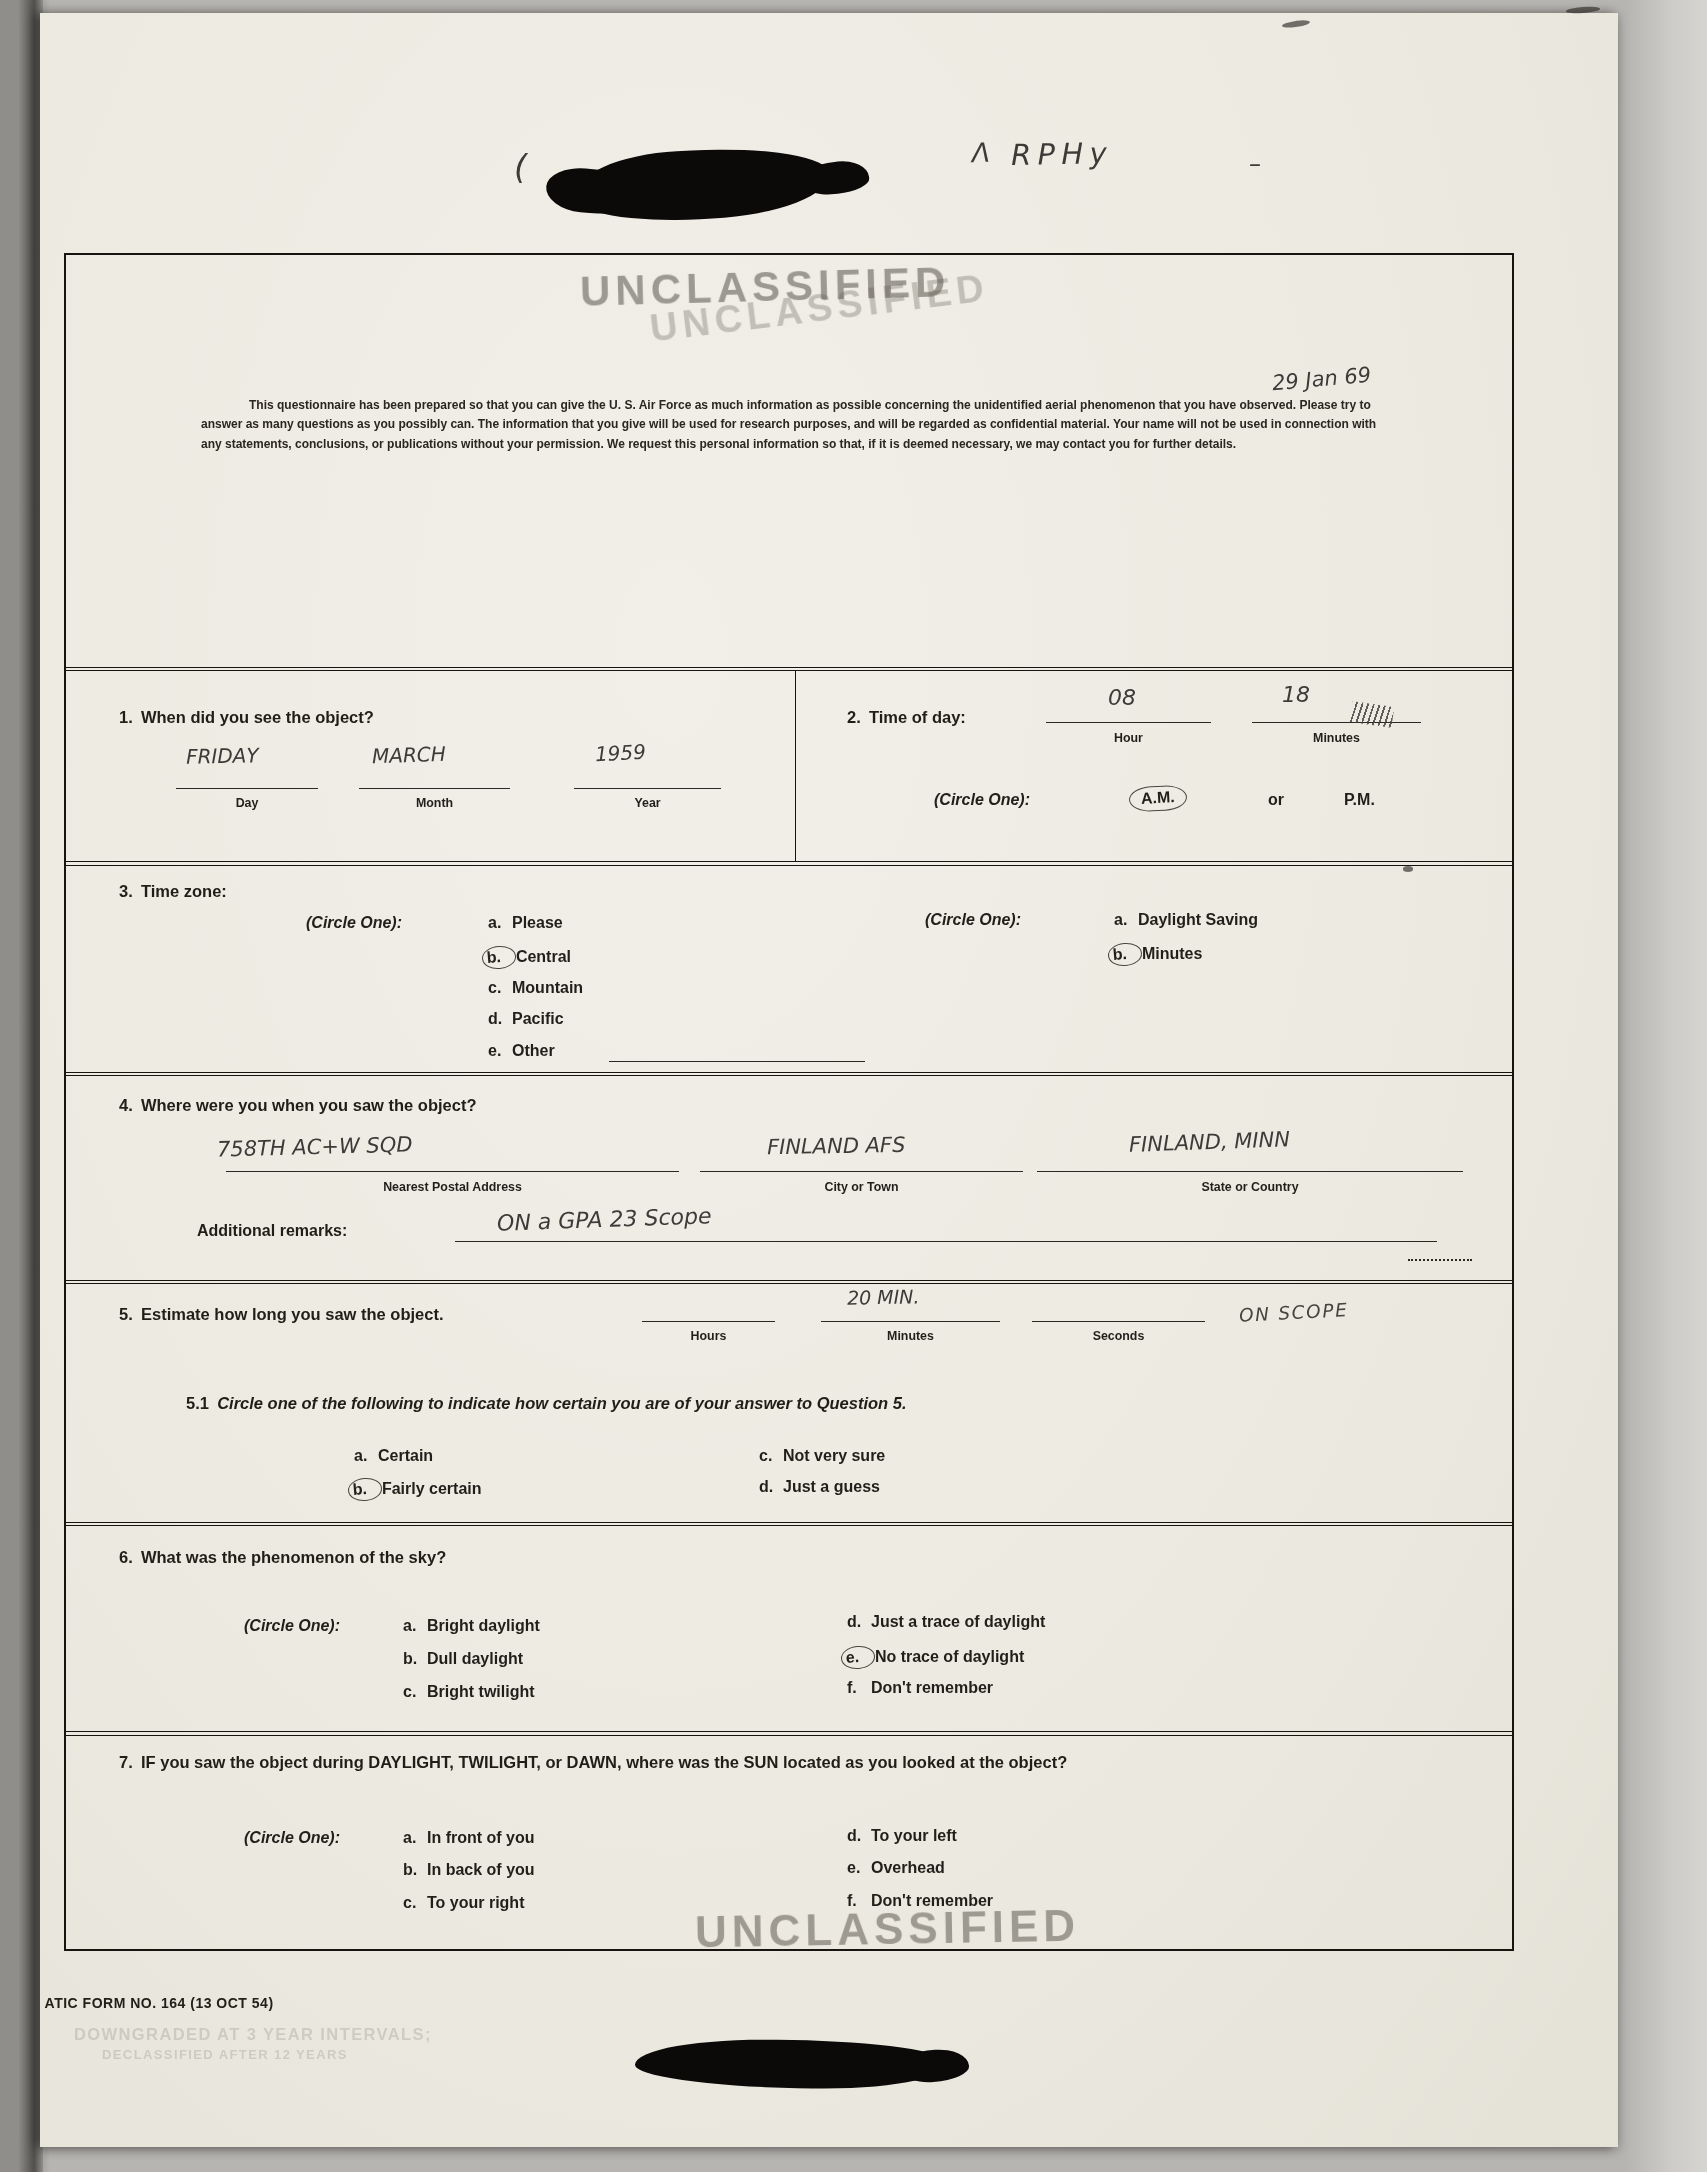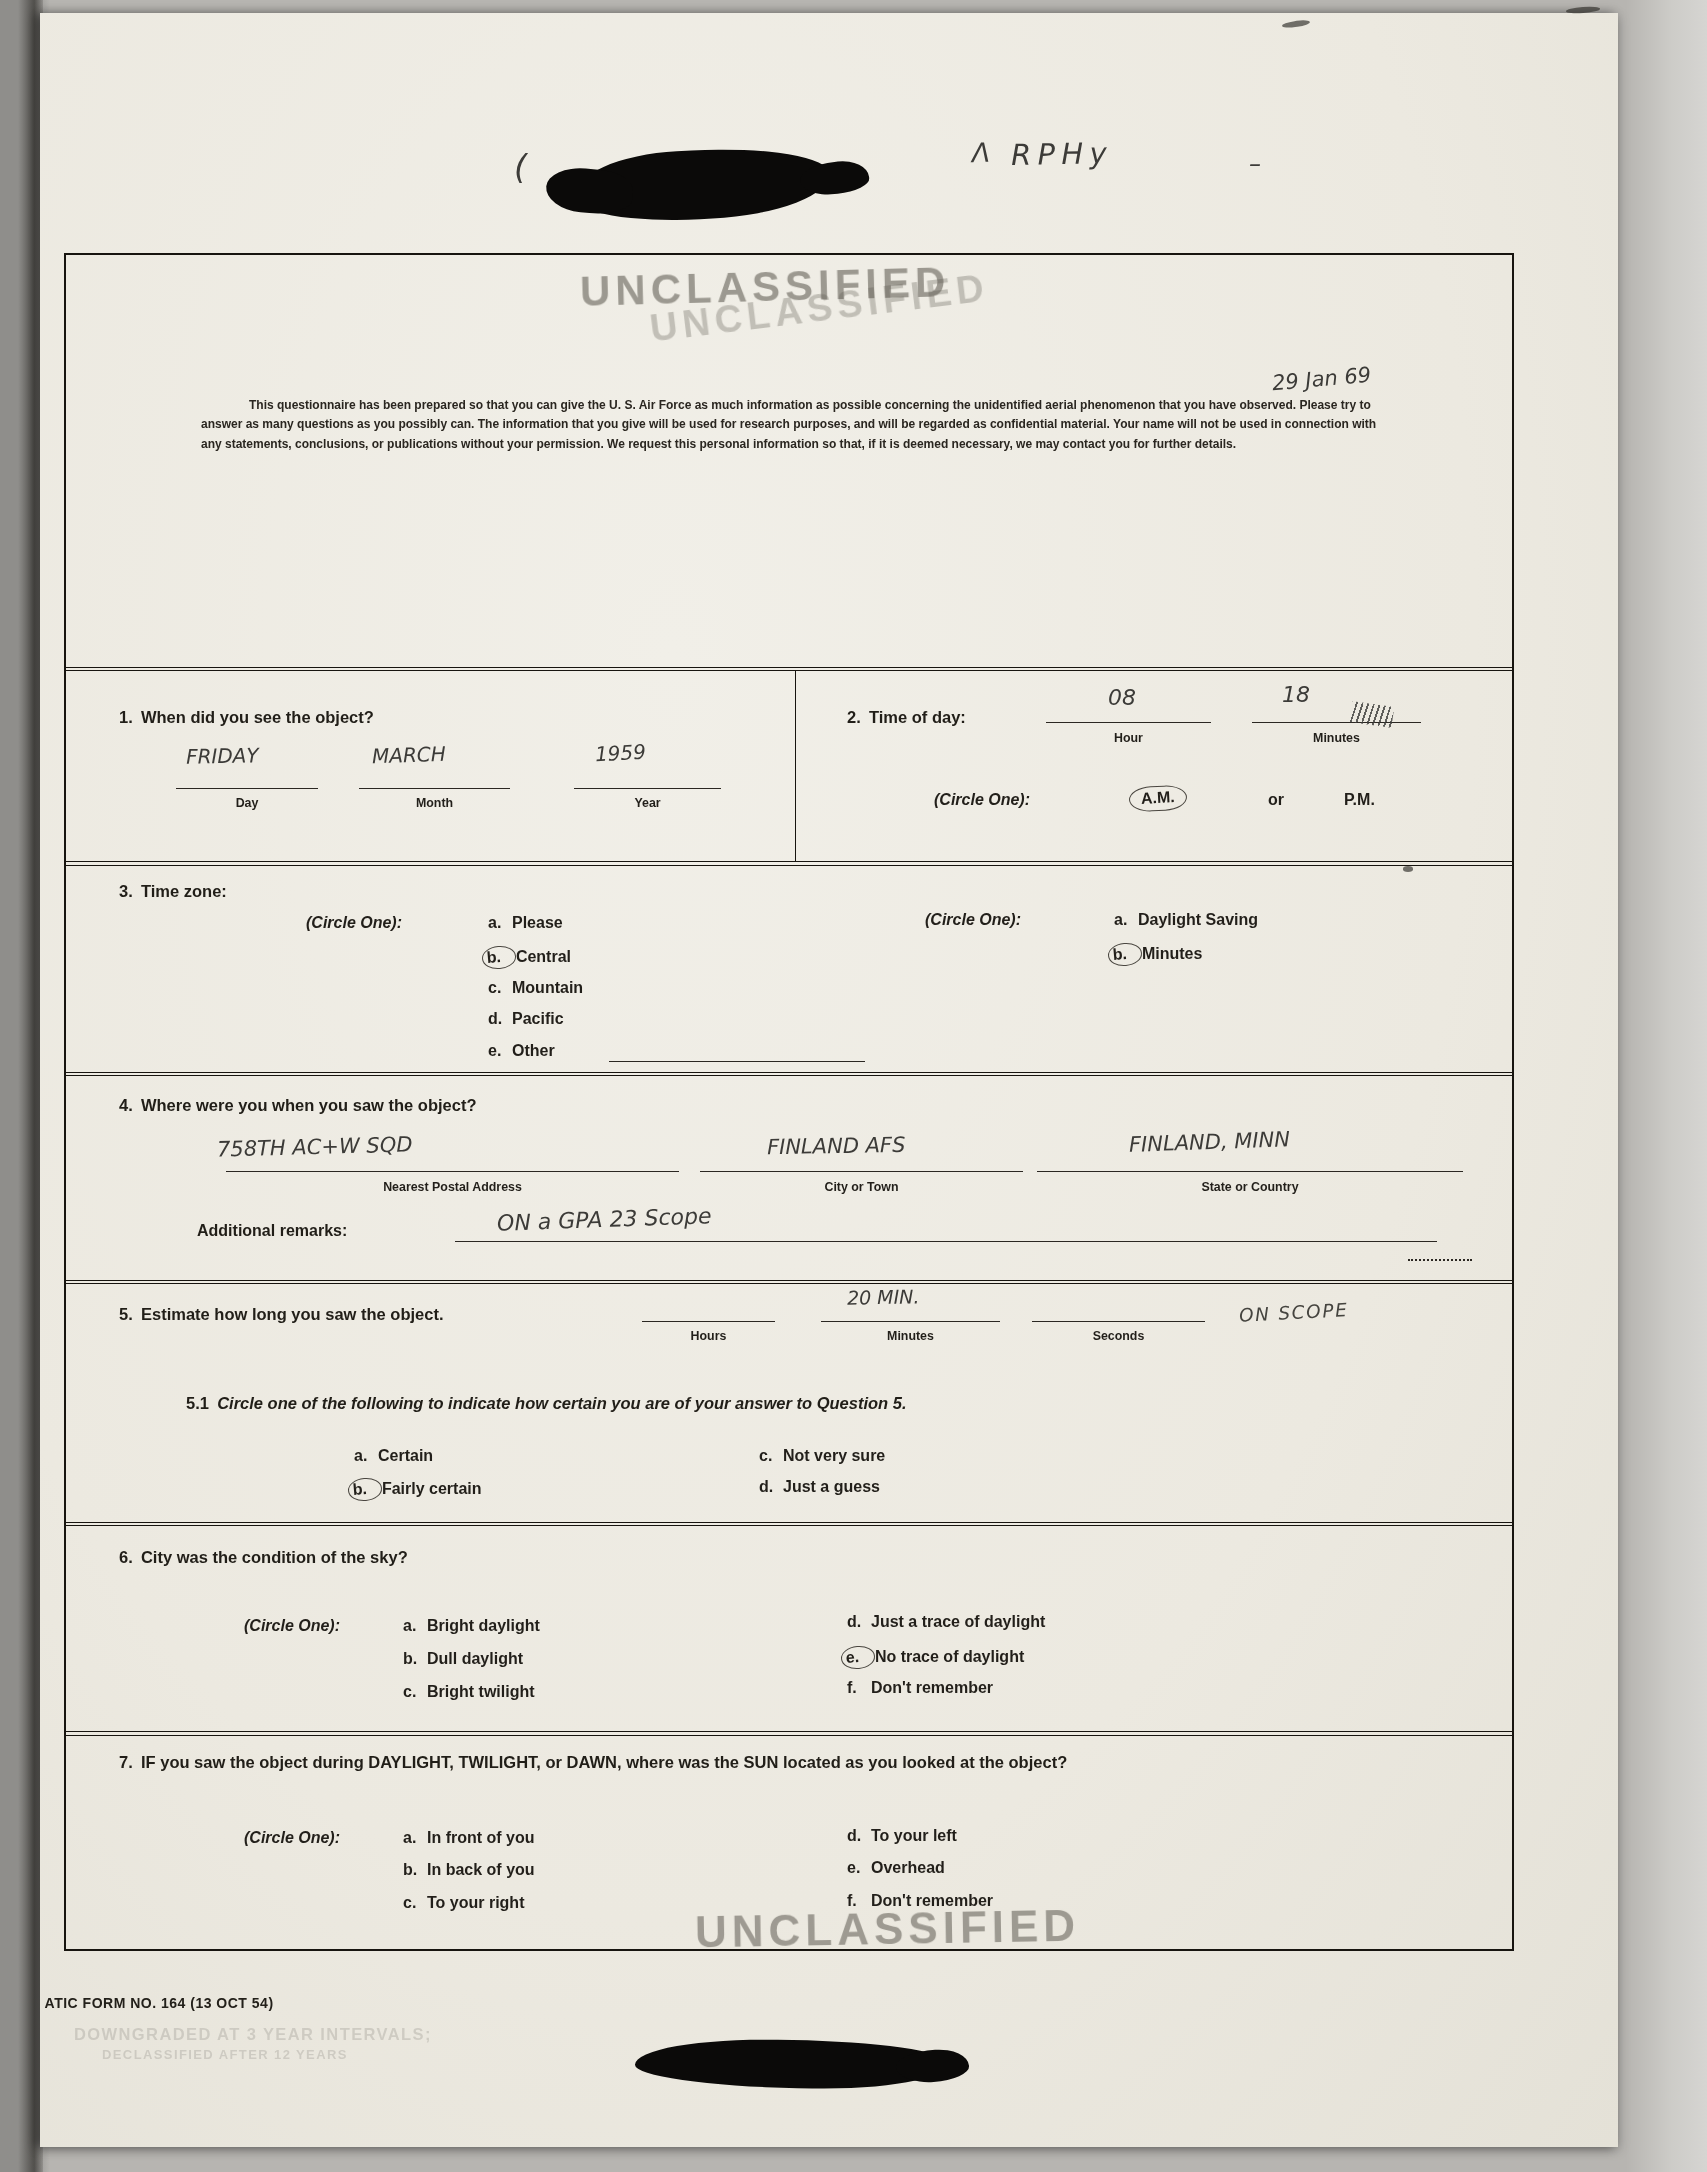--- a/index.html
+++ b/index.html
@@ -209,21 +209,21 @@
       </div>
       <div class="opt" style="left:693px;top:194px;">
         <span class="key">d.</span><span>Just a guess</span>
       </div>
     </div>
 
     <div class="sep"></div>
 
     <div class="sec" style="height:205px;">
       <div class="q" style="left:53px;top:22px;">
-        <span class="qn">6.</span><span>City was the condition of the sky?</span>
+        <span class="qn">6.</span><span>What was the phenomenon of the sky?</span>
       </div>
       <div class="co" style="left:178px;top:91px;">(Circle One):</div>
       <div class="opt" style="left:337px;top:91px;">
         <span class="key">a.</span><span>Bright daylight</span>
       </div>
       <div class="opt" style="left:337px;top:124px;">
         <span class="key">b.</span><span>Dull daylight</span>
       </div>
       <div class="opt" style="left:337px;top:157px;">
         <span class="key">c.</span><span>Bright twilight</span>

